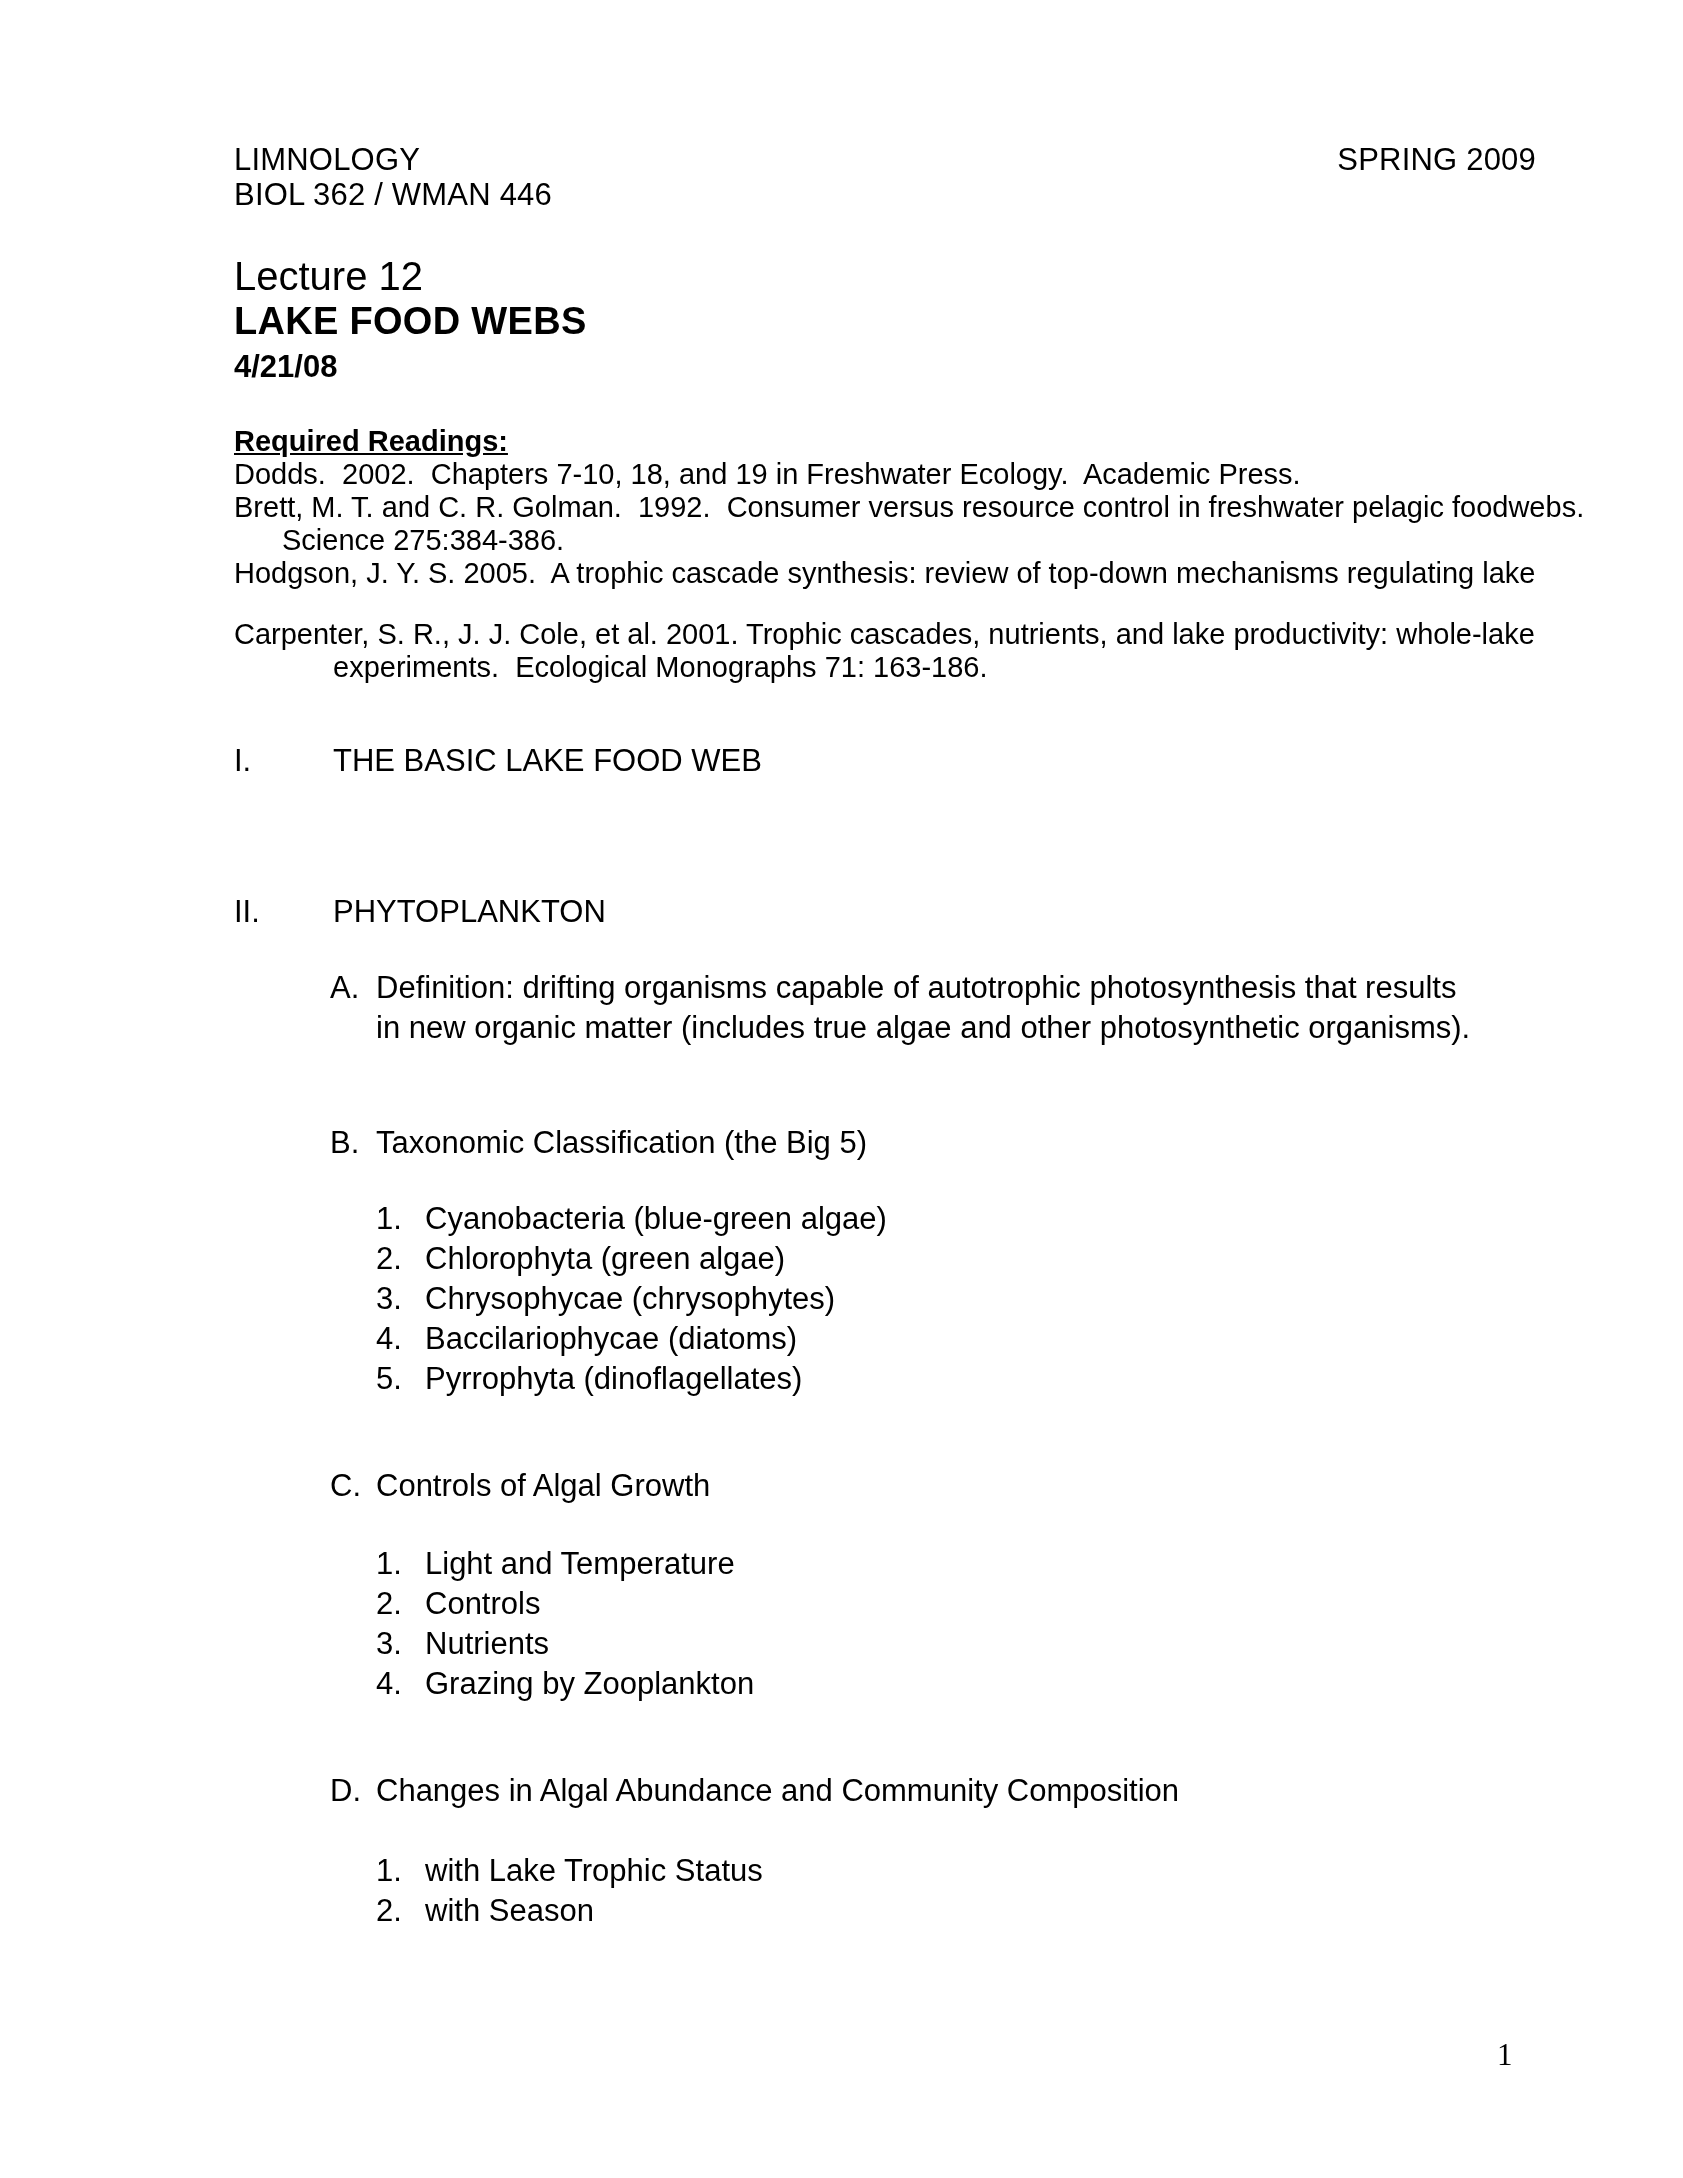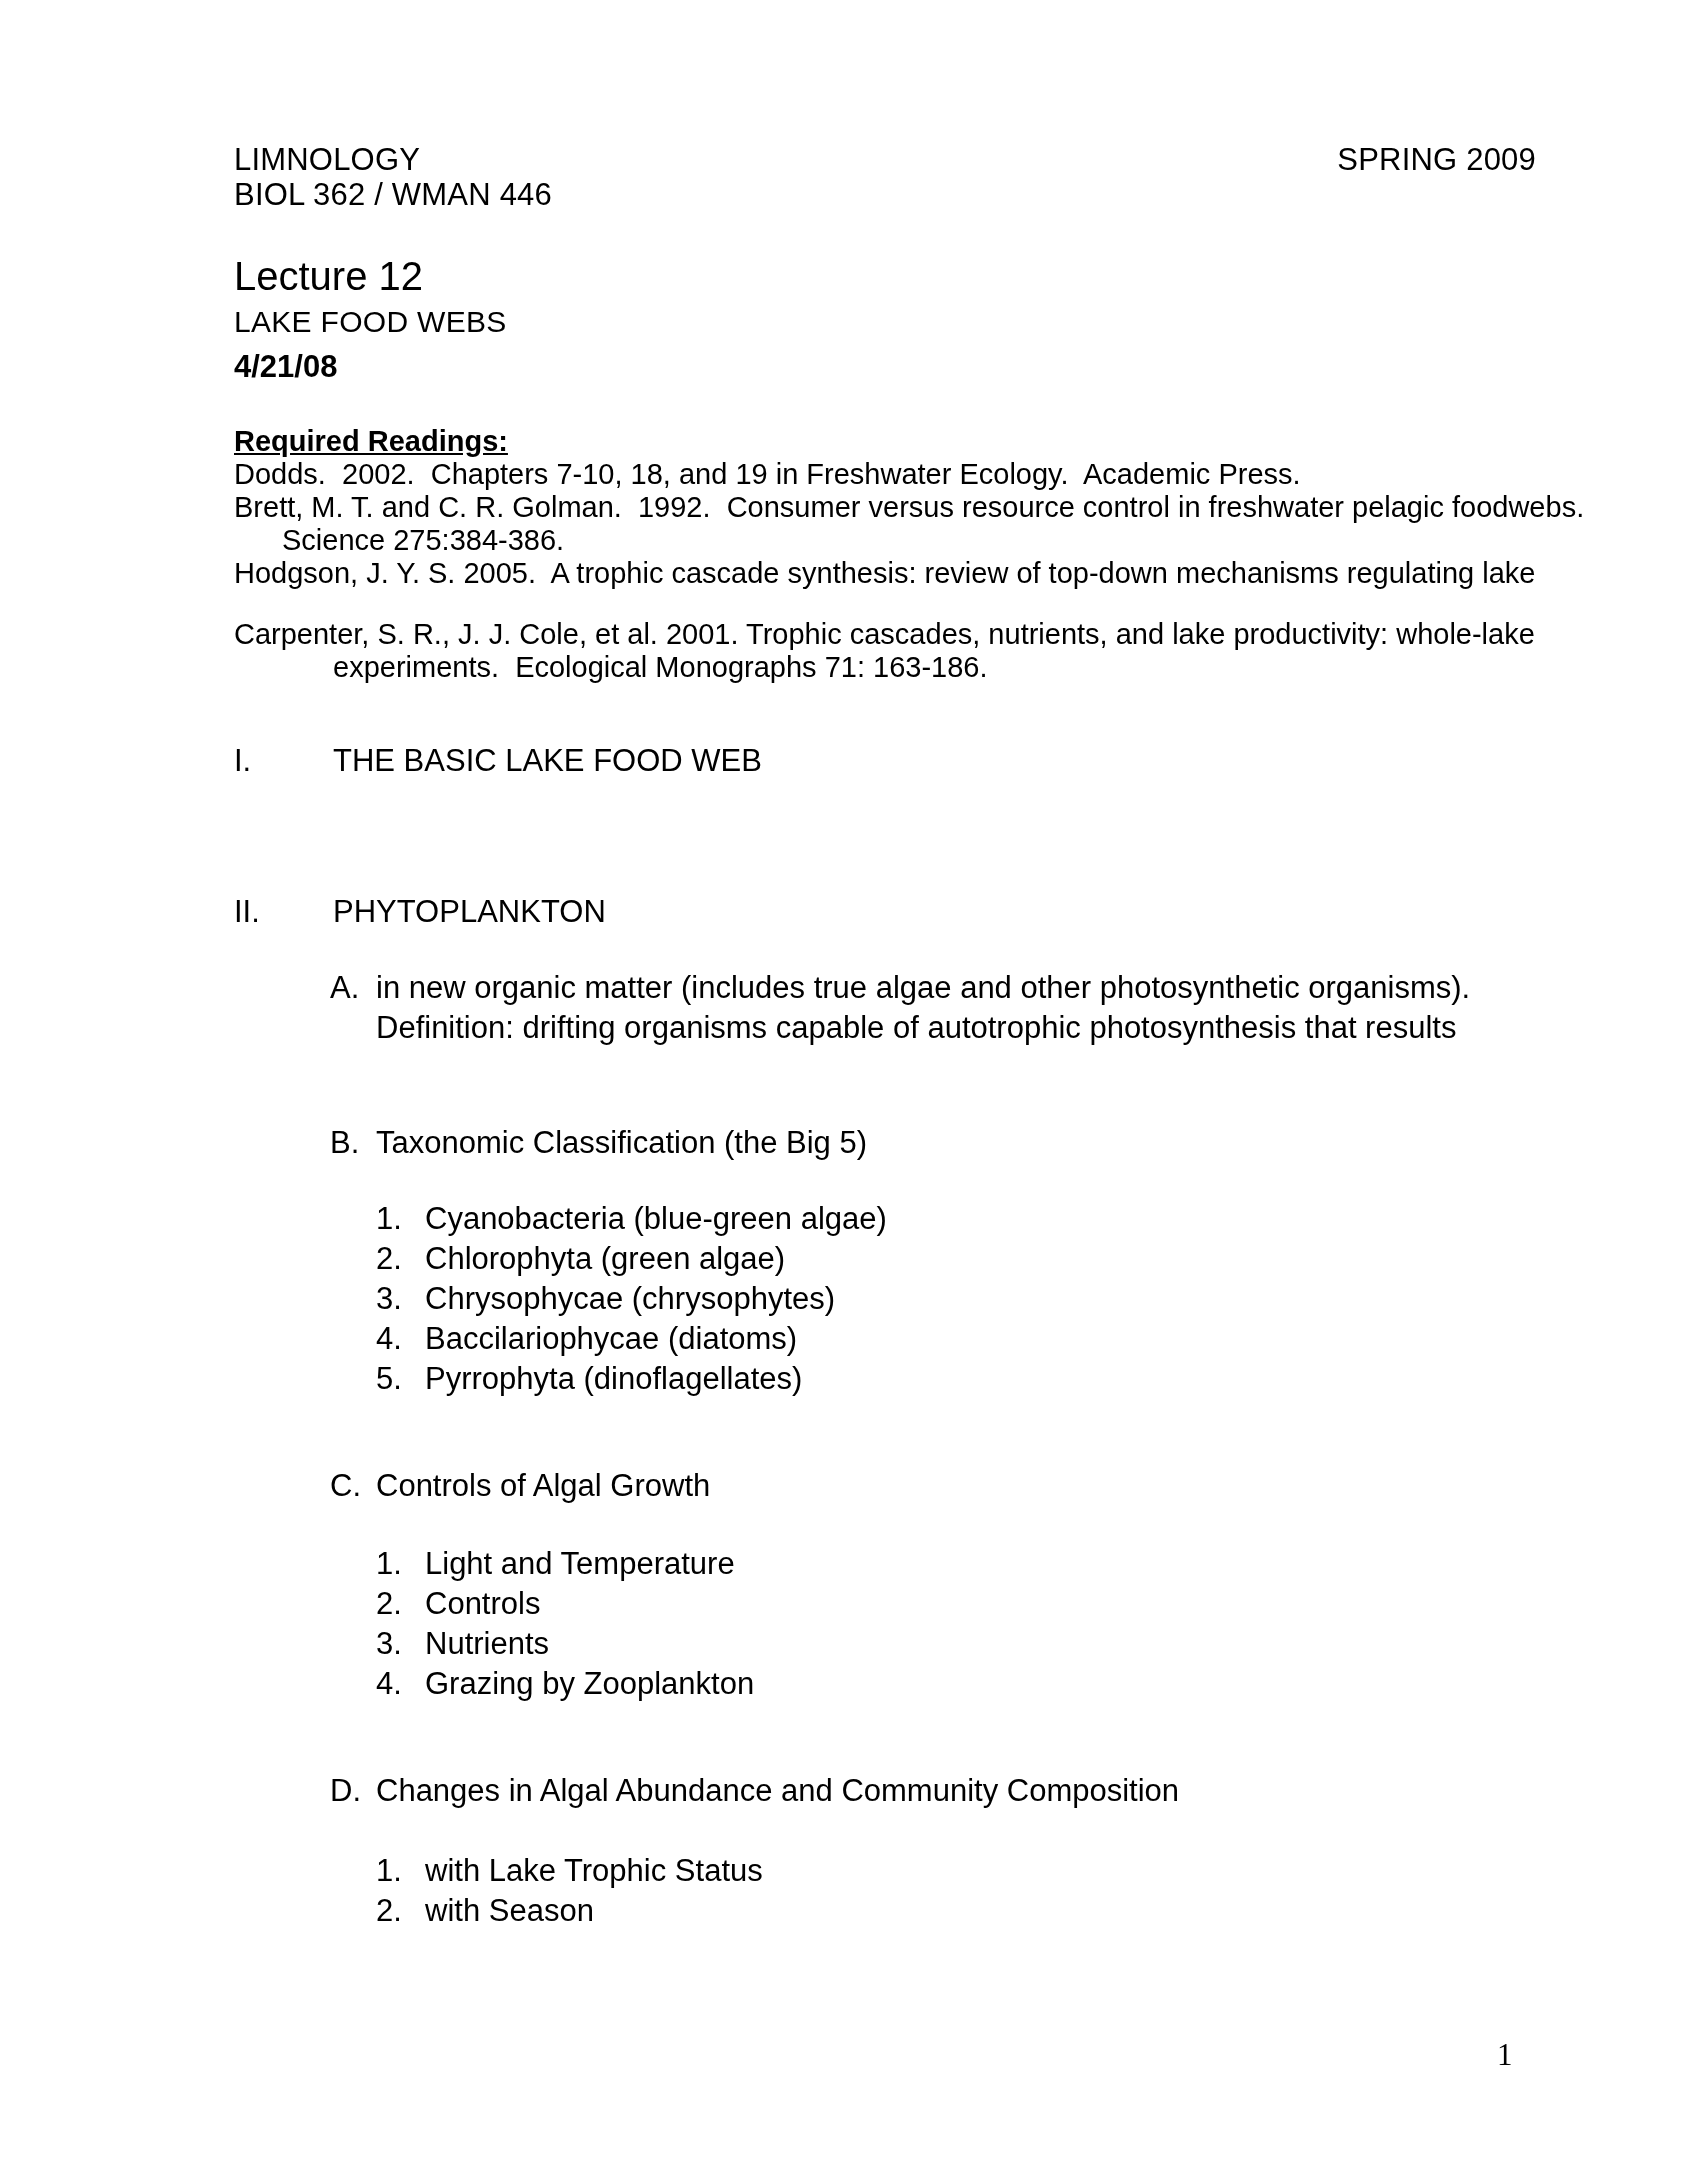--- a/index.html
+++ b/index.html
@@ -19,21 +19,21 @@
     height: 1918px;
     padding: 142px 183px 4px 198px;
     margin-left: 36px;
   }
   
   .hdr-row { display: flex; justify-content: space-between; }
   .hdr-line { font-size: 31px; line-height: 35px; letter-spacing: 0.2px; }
   
   .title-block { margin-top: 42px; }
   .lecture-num   { font-size: 40px; line-height: 45px; }
-  .lecture-title { font-size: 30px; line-height: 45px; font-weight: normal; letter-spacing: 0.3px; }
+  .lecture-title { font-size: 38px; line-height: 45px; font-weight: bold; letter-spacing: 0.3px; }
   .lecture-date  { font-size: 31px; line-height: 45px; font-weight: bold; }
   
   .readings { font-size: 29px; line-height: 33px; }
   .req-block { margin-top: 36px; }
   .sug-block { margin-top: 28px; }
   .reading-head { font-weight: bold; text-decoration: underline; }
   .cite { white-space: pre; }
   .cite.ind1 { margin-left: 48px; }
   .cite.ind2 { margin-left: 99px; }
   
@@ -102,22 +102,22 @@
     </div>
 
     <div class="outline-sec sec-2">
       <span class="sec-num">II.</span>
       <span>PHYTOPLANKTON</span>
     </div>
 
     <div class="item-letter item-a">
       <span class="letter-label">A.</span>
       <div>
+        <div>Definition: drifting organisms capable of autotrophic photosynthesis that results</div>
         <div>in new organic matter (includes true algae and other photosynthetic organisms).</div>
-        <div>Definition: drifting organisms capable of autotrophic photosynthesis that results</div>
       </div>
     </div>
 
     <div class="item-letter item-b">
       <span class="letter-label">B.</span>
       <span>Taxonomic Classification (the Big 5)</span>
     </div>
 
     <div class="sublist list-b">
       <div class="list-item">

